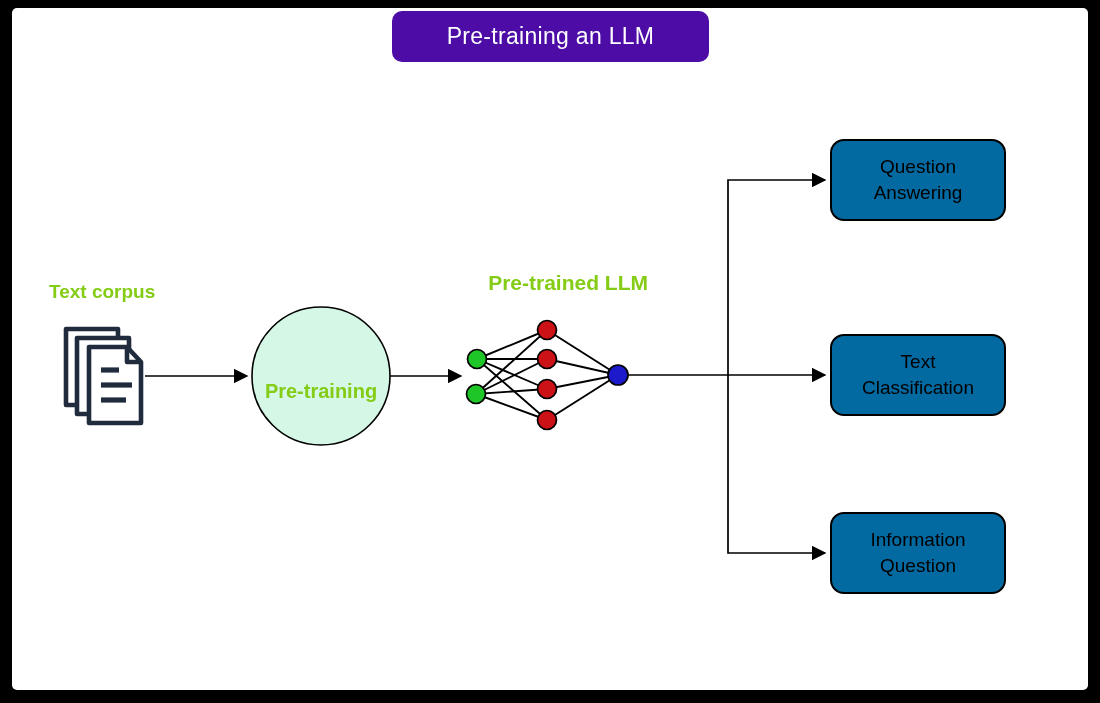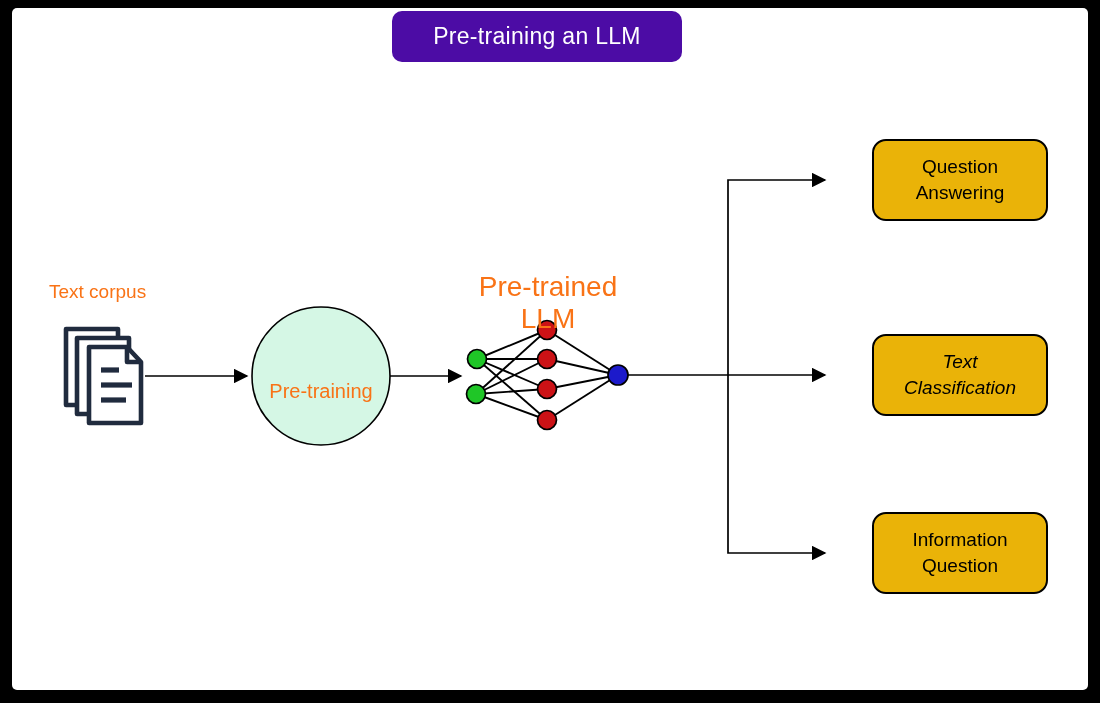--- a/index.html
+++ b/index.html
@@ -3,37 +3,37 @@
 <meta charset="utf-8">
 <style>
   * { margin:0; padding:0; box-sizing:border-box; }
   html,body { width:1100px; height:703px; background:#000; overflow:hidden;
               font-family:"Liberation Sans", sans-serif; }
   .canvas { position:absolute; left:12px; top:8px; width:1076px; height:682px;
             background:#fff; border-radius:5px; }
   .layer { position:absolute; left:0; top:0; width:1100px; height:703px; }
   svg.layer { pointer-events:none; }
 
-  .title-banner { position:absolute; left:392px; top:11px; width:290px; height:51px;
+  .title-banner { position:absolute; left:392px; top:11px; width:317px; height:51px;
                   background:#4C0CA5; border-radius:10px; display:flex;
                   align-items:center; justify-content:center;
                   color:#fff; font-size:23px; letter-spacing:0.3px; }
 
-  .float-label { position:absolute; color:#f97316; }
+  .float-label { position:absolute; color:#84cc16;font-weight:bold; }
   .label-text-corpus { left:49px; top:281px; font-size:19px; }
-  .label-pretrained-llm { left:448px; top:271px; width:200px; text-align:center; font-size:28px; }
+  .label-pretrained-llm { left:448px; top:271px; width:200px; text-align:right; font-size:21px; }
   .label-pretraining { left:241px; top:380px; width:160px; text-align:center; font-size:20px; }
 
   .output-box { position:absolute; left:830px; width:176px; height:82px;
-                background:#eab308; border:2.5px solid #000; border-radius:14px;
+                background:#0369a1; border:2.5px solid #000; border-radius:14px;
                 display:flex; align-items:center; justify-content:center;
                 text-align:center; font-size:19px; line-height:26px; color:#000;
-                padding:0 16px;margin-left:42px; }
+                padding:0 16px; }
   .box-qa { top:139px; }
-  .box-tc { top:334px;font-style:italic; }
+  .box-tc { top:334px; }
   .box-ir { top:512px; }
 </style>
 </head>
 <body>
 
 <div class="canvas"></div>
 
 <svg class="layer" viewBox="0 0 1100 703">
   <defs>
     <marker id="arrow" viewBox="0 0 10 10" refX="9" refY="5" markerWidth="9.5" markerHeight="8.5" orient="auto-start-reverse">

